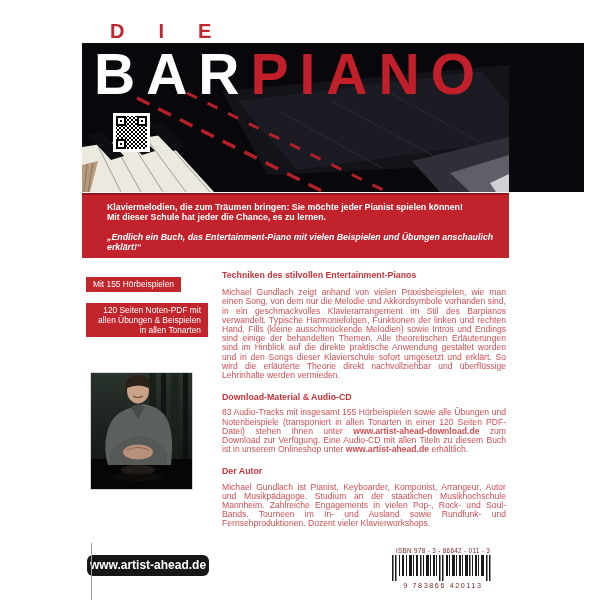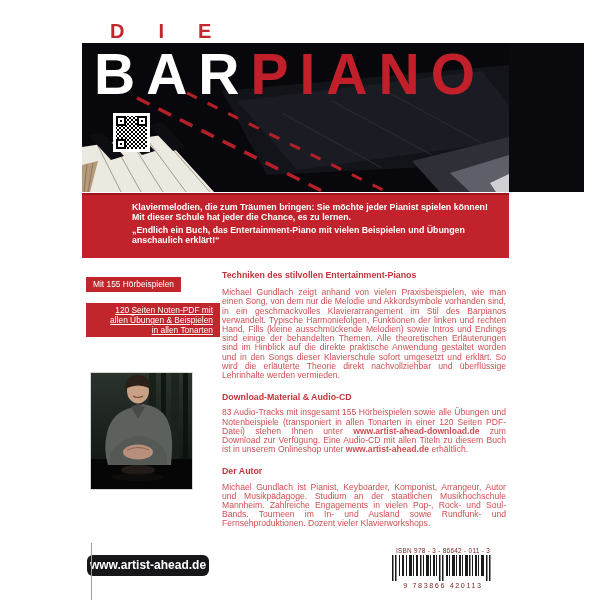--- a/index.html
+++ b/index.html
@@ -18,28 +18,28 @@
                line-height:62px;white-space:nowrap;}
   .t-bar{color:#ffffff;}
   .t-piano{color:#c1202b;}
   .title-line2{position:absolute;right:16px;top:62px;font-size:38px;font-weight:bold;color:#ffffff;
                letter-spacing:16px;line-height:44px;}
   .qr{position:absolute;left:31px;top:70px;}
 
   
   .tagline{position:absolute;left:82px;top:193px;width:427px;height:65px;background:#c2222b;
            border-top:2px solid #9a161d;box-sizing:border-box;color:#ffffff;
-           padding:7px 0 0 50px;}
+           padding:7px 0 0 25px;}
   .tl1{font-size:8.8px;font-weight:bold;line-height:10px;}
-  .tlq{font-size:8.8px;font-weight:bold;line-height:10px;margin-top:3px;}
+  .tlq{font-size:8.8px;font-weight:bold;font-style:italic;line-height:10px;margin-top:10px;}
 
   
   .badge{position:absolute;background:#c2262d;color:#ffffff;text-align:right;box-sizing:border-box;}
   .badge1{left:86px;top:277px;width:95px;height:15px;font-size:8.4px;line-height:15px;padding-right:7px;}
-  .badge2{left:86px;top:303px;width:134px;height:34px;font-size:8.4px;line-height:10.2px;padding:2px 7px 0 0;text-decoration:underline;}
+  .badge2{left:86px;top:303px;width:122px;height:34px;font-size:8.4px;line-height:10.2px;padding:2px 7px 0 0;}
 
   .photo{position:absolute;left:90px;top:372px;width:101px;height:116px;border:1px solid #d6d6d6;}
   .photo svg{display:block;}
 
   .url-badge{position:absolute;left:87px;top:555px;width:122px;height:21px;background:#17171a;
              border-radius:6px;color:#ffffff;font-weight:bold;font-size:12px;line-height:21px;
              text-align:center;letter-spacing:0px;}
   .cropline{position:absolute;left:91px;top:543px;width:1px;height:57px;background:#9d9d9d;}
 
   

